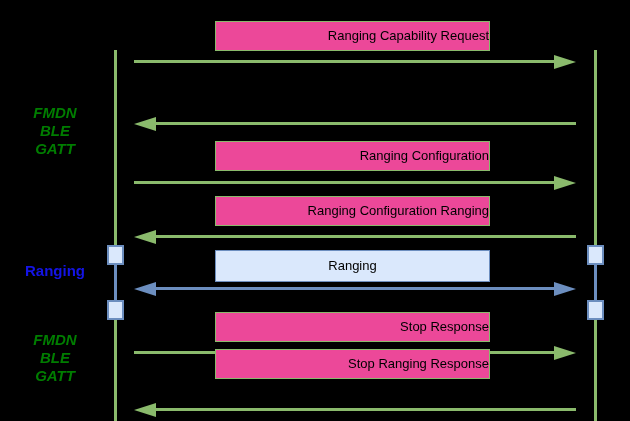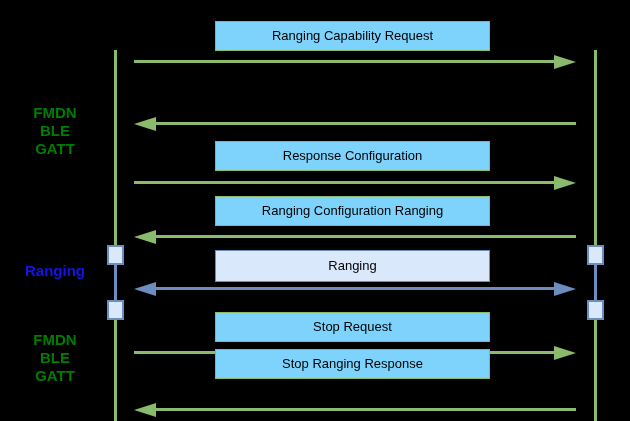--- a/index.html
+++ b/index.html
@@ -10,37 +10,37 @@
   
   .lseg{position:absolute;width:3px;}
   .lseg.green{background:#8aba6c;}
   .lseg.blue{background:#6c8ebf;}
   .actbox{position:absolute;width:13px;height:16px;background:#dae8fc;border:2px solid #6c8ebf;}
   
   .box{
     position:absolute;left:215px;width:273px;height:28px;line-height:28px;
     text-align:center;font-size:13px;color:#000;
   }
-  .box.green{background:#7dd3fc;border:1px solid #8aba6c;}
+  .box.green{background:#ec4899;border:1px solid #8aba6c;text-align:right;}
   .box.blue{background:#dae8fc;border:1px solid #6c8ebf;}
   
   .hline{position:absolute;height:3px;}
   .hline.green{background:#8aba6c;}
   .hline.blue{background:#6c8ebf;}
   .head{position:absolute;width:0;height:0;border-top:7px solid transparent;border-bottom:7px solid transparent;}
   .head.rt{border-left:22px solid #8aba6c;}
   .head.lt{border-right:22px solid #8aba6c;}
   .head.rt.blue{border-left-color:#6c8ebf;}
   .head.lt.blue{border-right-color:#6c8ebf;}
   
   .side-label{
     position:absolute;left:0;width:110px;text-align:center;
     font-weight:bold;font-size:15px;line-height:18px;
   }
-  .side-label.green{color:#007d00;}
+  .side-label.green{color:#007d00;font-style:italic;}
   .side-label.blue{color:#1414e6;}
 </style>
 </head>
 <body>
 
 <div id="canvas">
 
   <div class="lseg green" style="left:114px;top:50px;height:195px"></div>
   <div class="actbox" style="left:107px;top:245px"></div>
   <div class="lseg blue" style="left:114px;top:265px;height:35px"></div>
@@ -67,34 +67,34 @@
     <div>GATT</div>
   </div>
 
   <div class="box green" style="top:21px">Ranging Capability Request</div>
   <div class="hline green" style="left:134px;top:60px;width:422px"></div>
   <div class="head rt" style="left:554px;top:55px"></div>
 
   <div class="head lt" style="left:134px;top:117px"></div>
   <div class="hline green" style="left:154px;top:122px;width:422px"></div>
 
-  <div class="box green" style="top:141px">Response Configuration</div>
+  <div class="box green" style="top:141px">Ranging Configuration</div>
   <div class="hline green" style="left:134px;top:181px;width:422px"></div>
   <div class="head rt" style="left:554px;top:176px"></div>
 
   <div class="box green" style="top:196px">Ranging Configuration Ranging</div>
   <div class="head lt" style="left:134px;top:230px"></div>
   <div class="hline green" style="left:154px;top:235px;width:422px"></div>
 
   <div class="box blue" style="top:250px;height:30px;line-height:30px">Ranging</div>
   <div class="head lt blue" style="left:134px;top:282px"></div>
   <div class="hline blue" style="left:154px;top:287px;width:402px"></div>
   <div class="head rt blue" style="left:554px;top:282px"></div>
 
-  <div class="box green" style="top:312px">Stop Request</div>
+  <div class="box green" style="top:312px">Stop Response</div>
   <div class="hline green" style="left:134px;top:351px;width:422px"></div>
   <div class="head rt" style="left:554px;top:346px"></div>
 
   <div class="box green" style="top:349px">Stop Ranging Response</div>
   <div class="head lt" style="left:134px;top:403px"></div>
   <div class="hline green" style="left:154px;top:408px;width:422px"></div>
 
 </div>
 
 </body></html>

